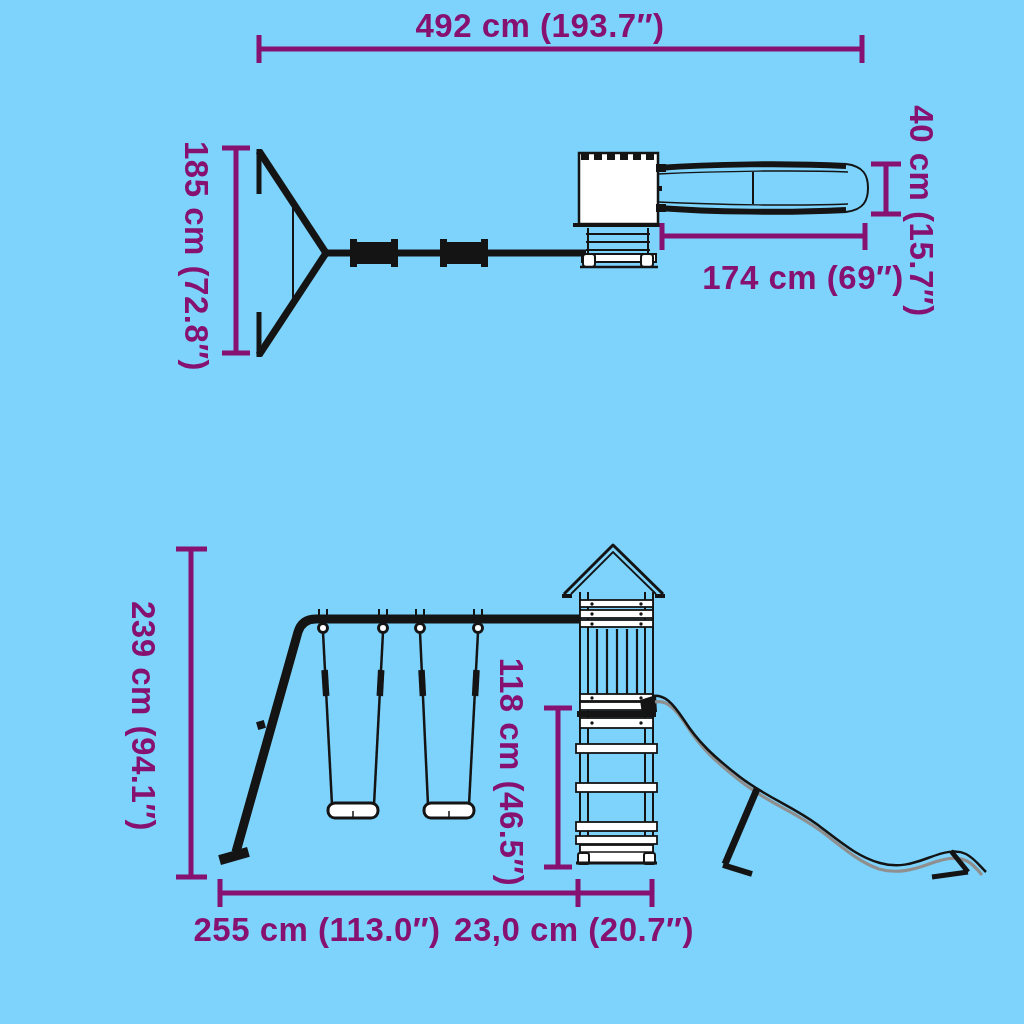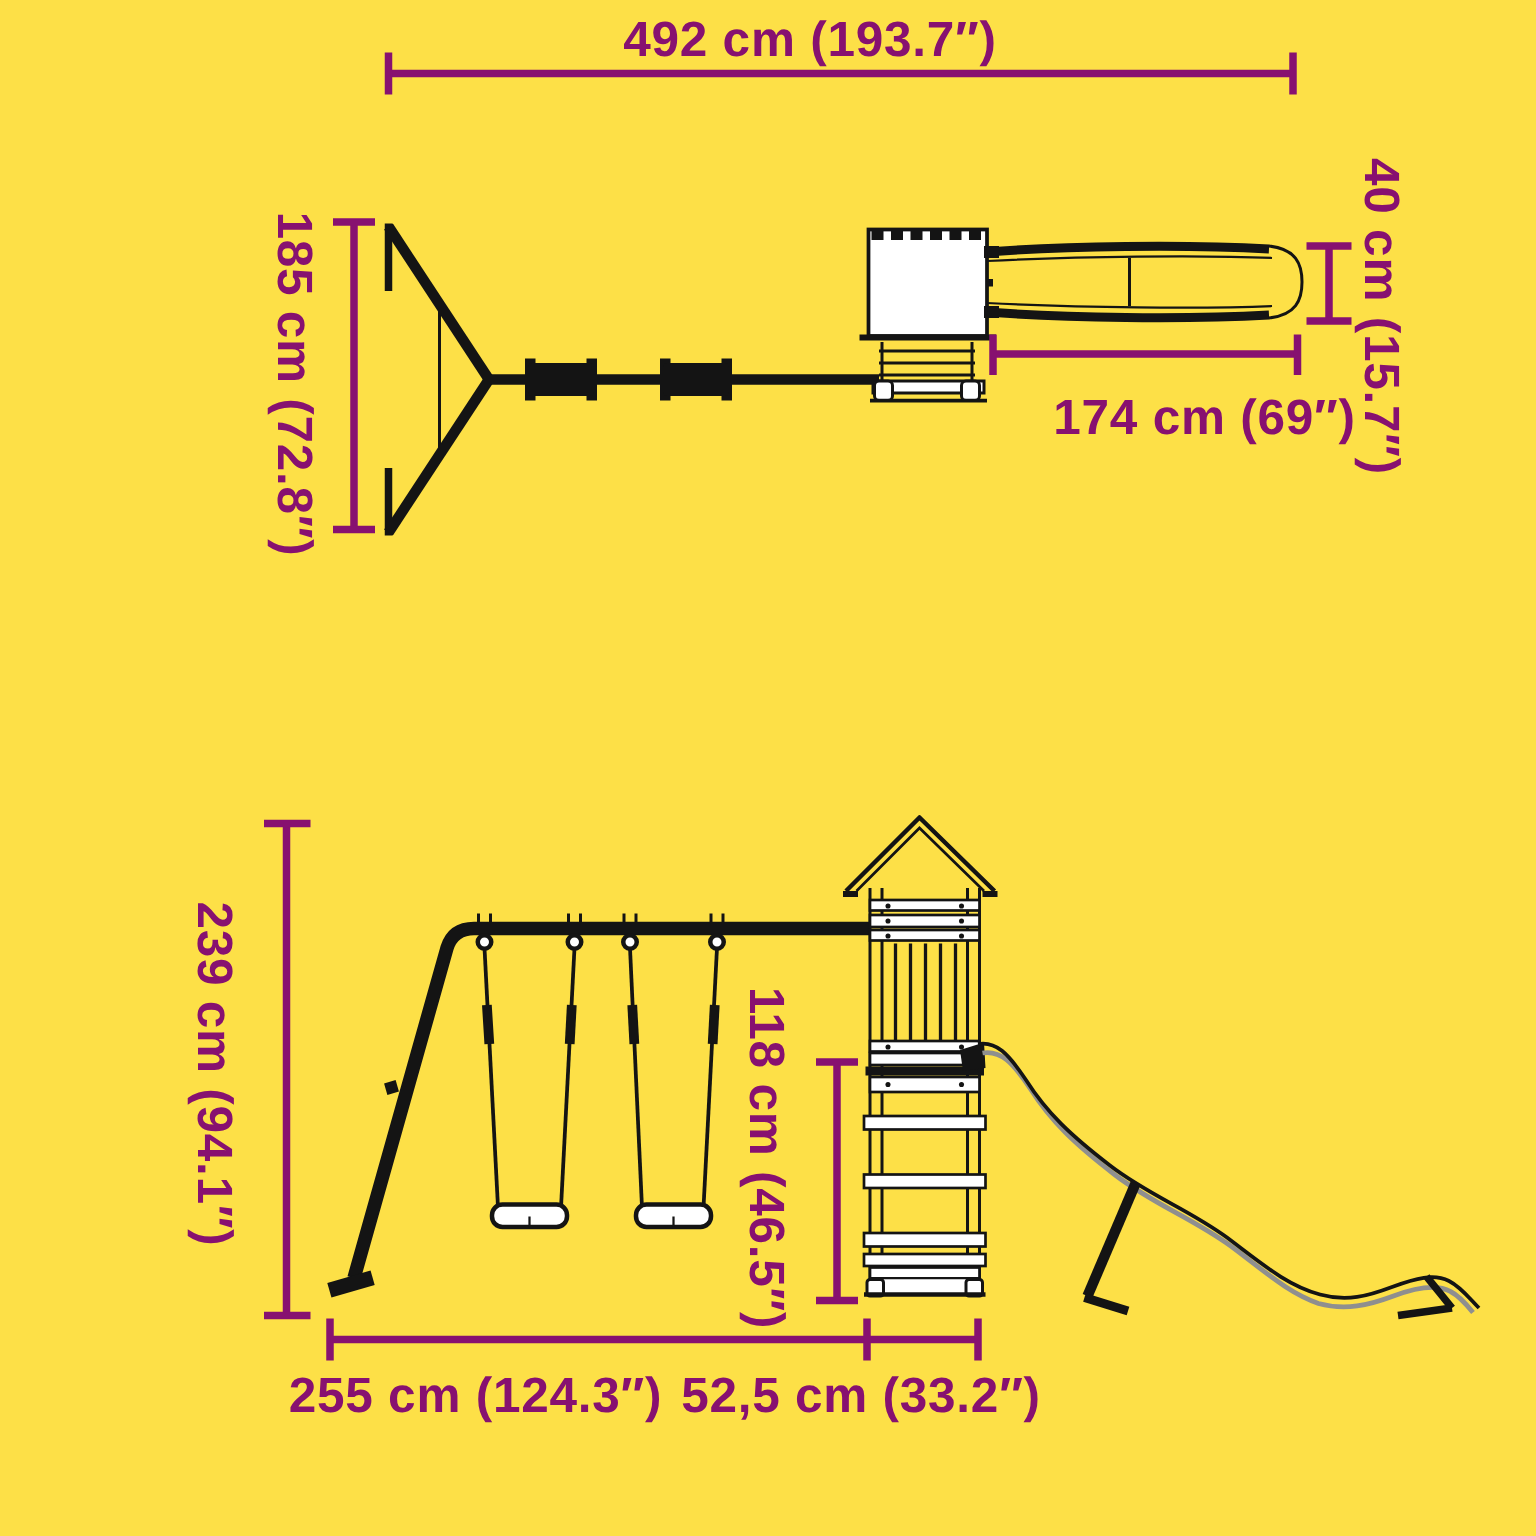--- a/index.html
+++ b/index.html
@@ -1,17 +1,17 @@
 <!DOCTYPE html>
 <html><head>
 <meta charset="utf-8">
 <style>
   html,body{margin:0;padding:0;background:#fff;}
   #canvas{
-    position:relative;width:1024px;height:1024px;background:#fde047;overflow:hidden;
+    position:relative;width:1024px;height:1024px;background:#7dd3fc;overflow:hidden;
     font-family:"Liberation Sans",sans-serif;
   }
   #drawing{position:absolute;left:0;top:0;}
   .dim-label{
     position:absolute;
     font-weight:700;font-size:33px;letter-spacing:.5px;
     color:#871170;white-space:nowrap;
     transform:translate(-50%,-50%);
   }
   .dim-label.vert{transform:translate(-50%,-50%) rotate(90deg);}
@@ -236,16 +236,16 @@
   <div class="dim-label vert" style="left:196px;top:256px">185 cm (72.8″)</div>
 
   <div class="dim-label vert" style="left:921px;top:211px">40 cm (15.7″)</div>
 
   <div class="dim-label" style="left:803px;top:278px">174 cm (69″)</div>
 
   <div class="dim-label vert" style="left:143px;top:716px">239 cm (94.1″)</div>
 
   <div class="dim-label vert" style="left:511px;top:772px">118 cm (46.5″)</div>
 
-  <div class="dim-label" style="left:317px;top:930px">255 cm (124.3″)</div>
-
-  <div class="dim-label" style="left:574px;top:930px">52,5 cm (33.2″)</div>
+  <div class="dim-label" style="left:317px;top:930px">255 cm (113.0″)</div>
+
+  <div class="dim-label" style="left:574px;top:930px">23,0 cm (20.7″)</div>
 </div>
 
 </body></html>

